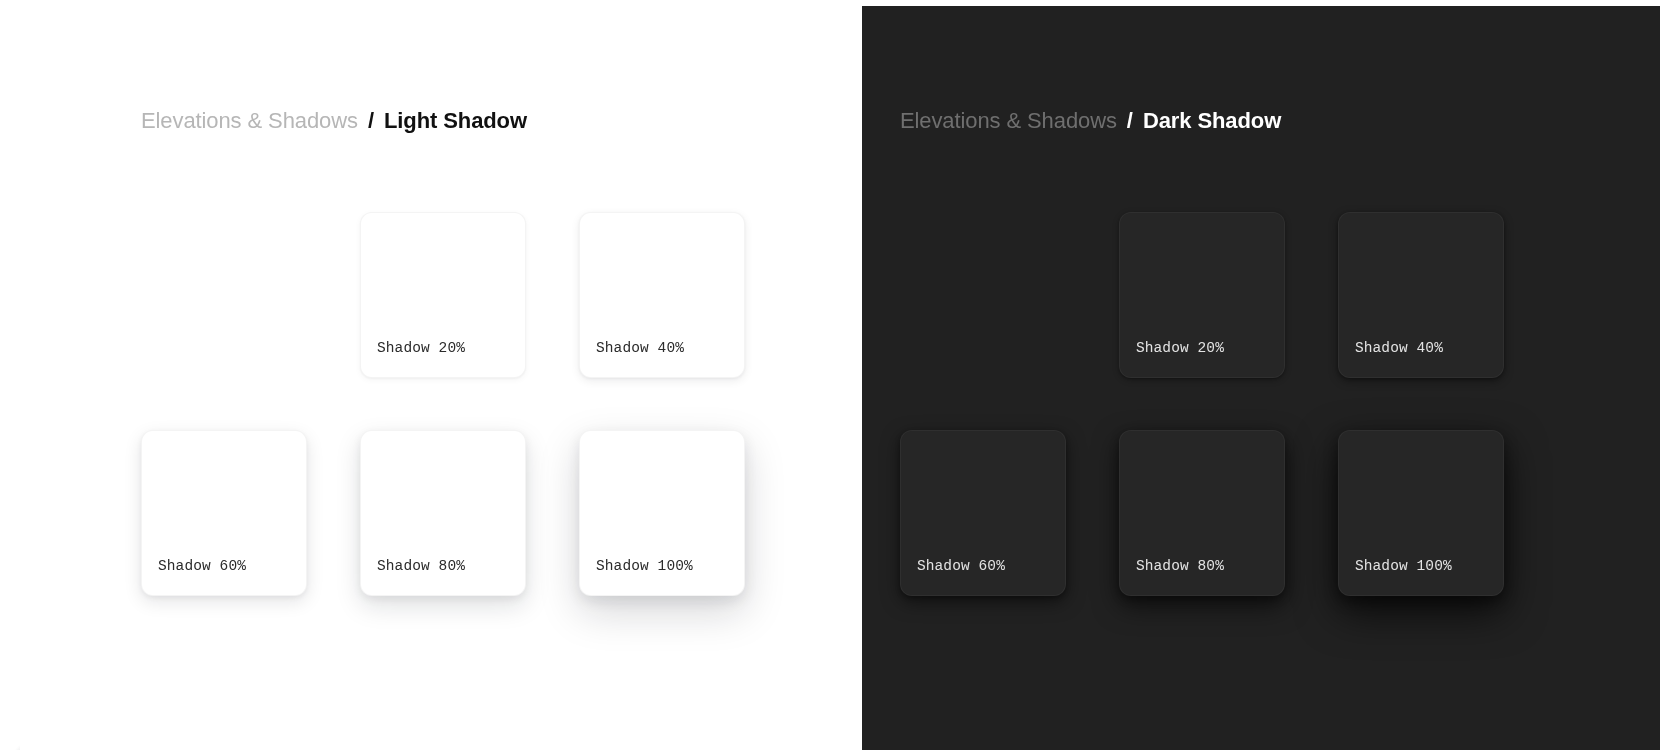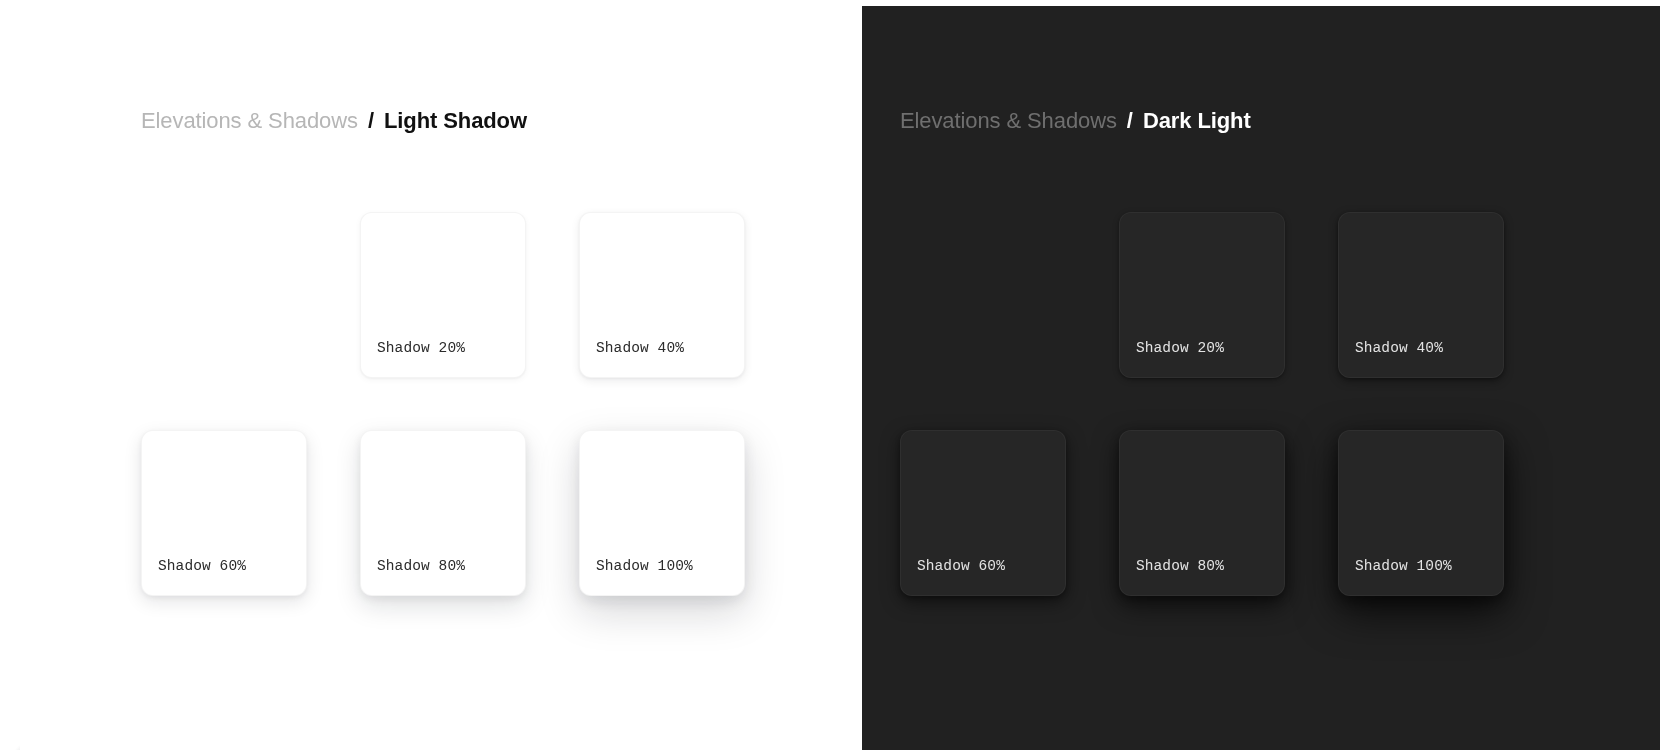--- a/index.html
+++ b/index.html
@@ -154,21 +154,21 @@
       </div>
 
     </div>
 
     <div class="corner-mark"></div>
   </section>
 
   <section class="panel panel-dark">
 
     <div class="header">
-      <span class="crumb-root">Elevations &amp; Shadows</span><span class="crumb-sep"> / </span><span class="crumb-leaf">Dark Light</span>
+      <span class="crumb-root">Elevations &amp; Shadows</span><span class="crumb-sep"> / </span><span class="crumb-leaf">Dark Shadow</span>
     </div>
 
     <div class="grid">
 
       <div class="cell empty"></div>
 
       <div class="cell">
         <div class="card s20">
           <span class="card-label">Shadow 20%</span>
         </div>

